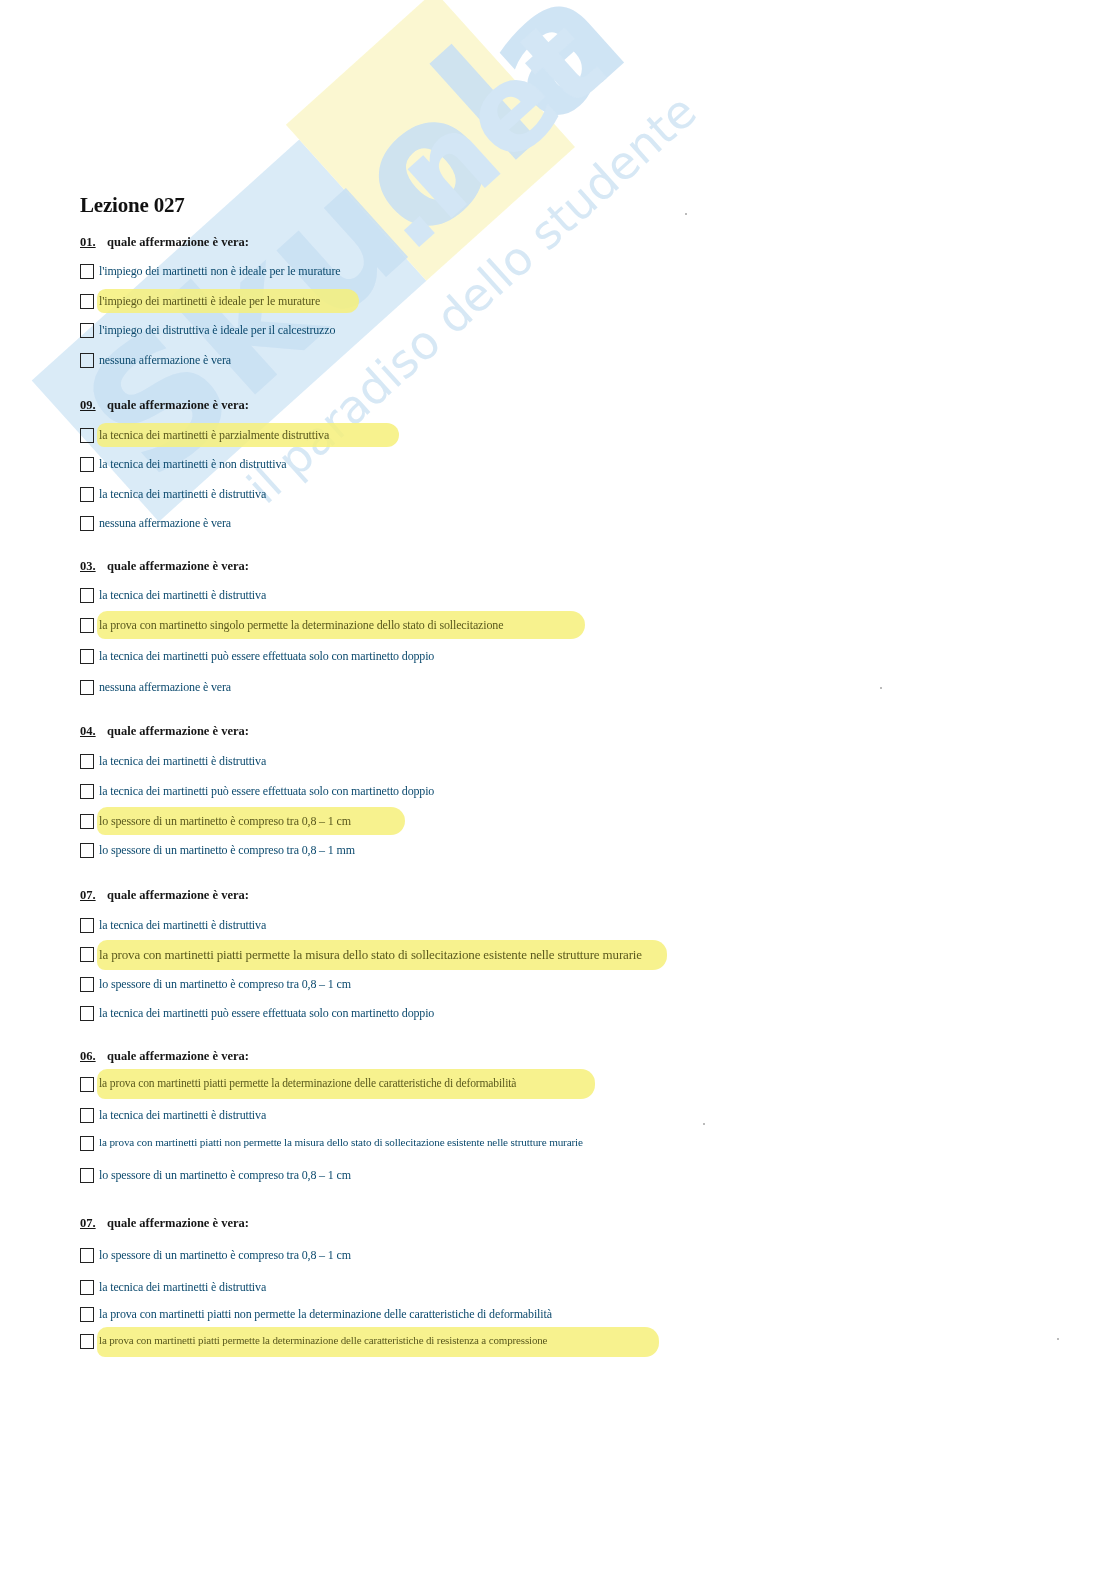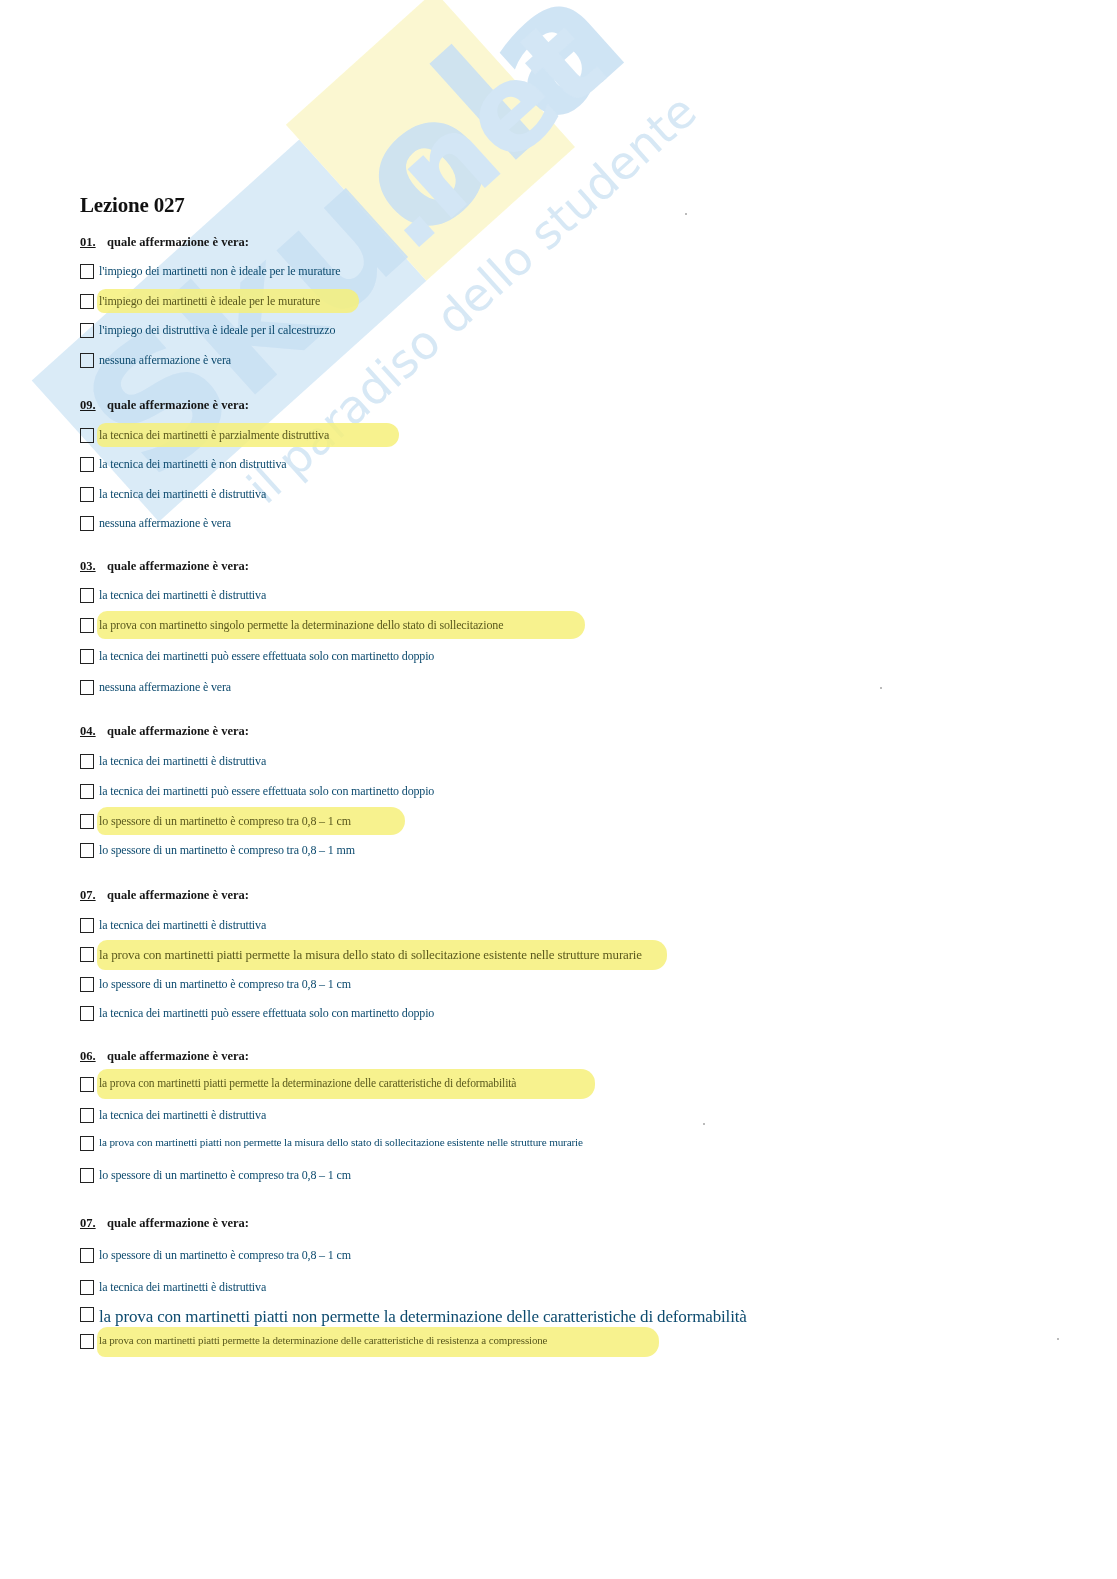--- a/index.html
+++ b/index.html
@@ -197,21 +197,21 @@
     <div class="opt" style="top:31px;">
       <span class="box"></span>
       <span class="opt-text">lo spessore di un martinetto è compreso tra 0,8 – 1 cm</span>
     </div>
     <div class="opt" style="top:63px;">
       <span class="box"></span>
       <span class="opt-text">la tecnica dei martinetti è distruttiva</span>
     </div>
     <div class="opt" style="top:90px;">
       <span class="box"></span>
-      <span class="opt-text" style="font-size:17px;">la prova con martinetti piatti non permette la determinazione delle caratteristiche di deformabilità</span>
+      <span class="opt-text" style="font-size:12px;">la prova con martinetti piatti non permette la determinazione delle caratteristiche di deformabilità</span>
     </div>
     <div class="opt highlighted" style="top:117px;">
       <span class="hl" style="left:17px; width:562px; height:30px; top:-6px;"></span>
       <span class="box"></span>
       <span class="opt-text" style="font-size:11px;">la prova con martinetti piatti permette la determinazione delle caratteristiche di resistenza a compressione</span>
     </div>
   </div>
 
   <span class="speck" style="left:685px; top:213px;"></span>
   <span class="speck" style="left:880px; top:687px;"></span>

